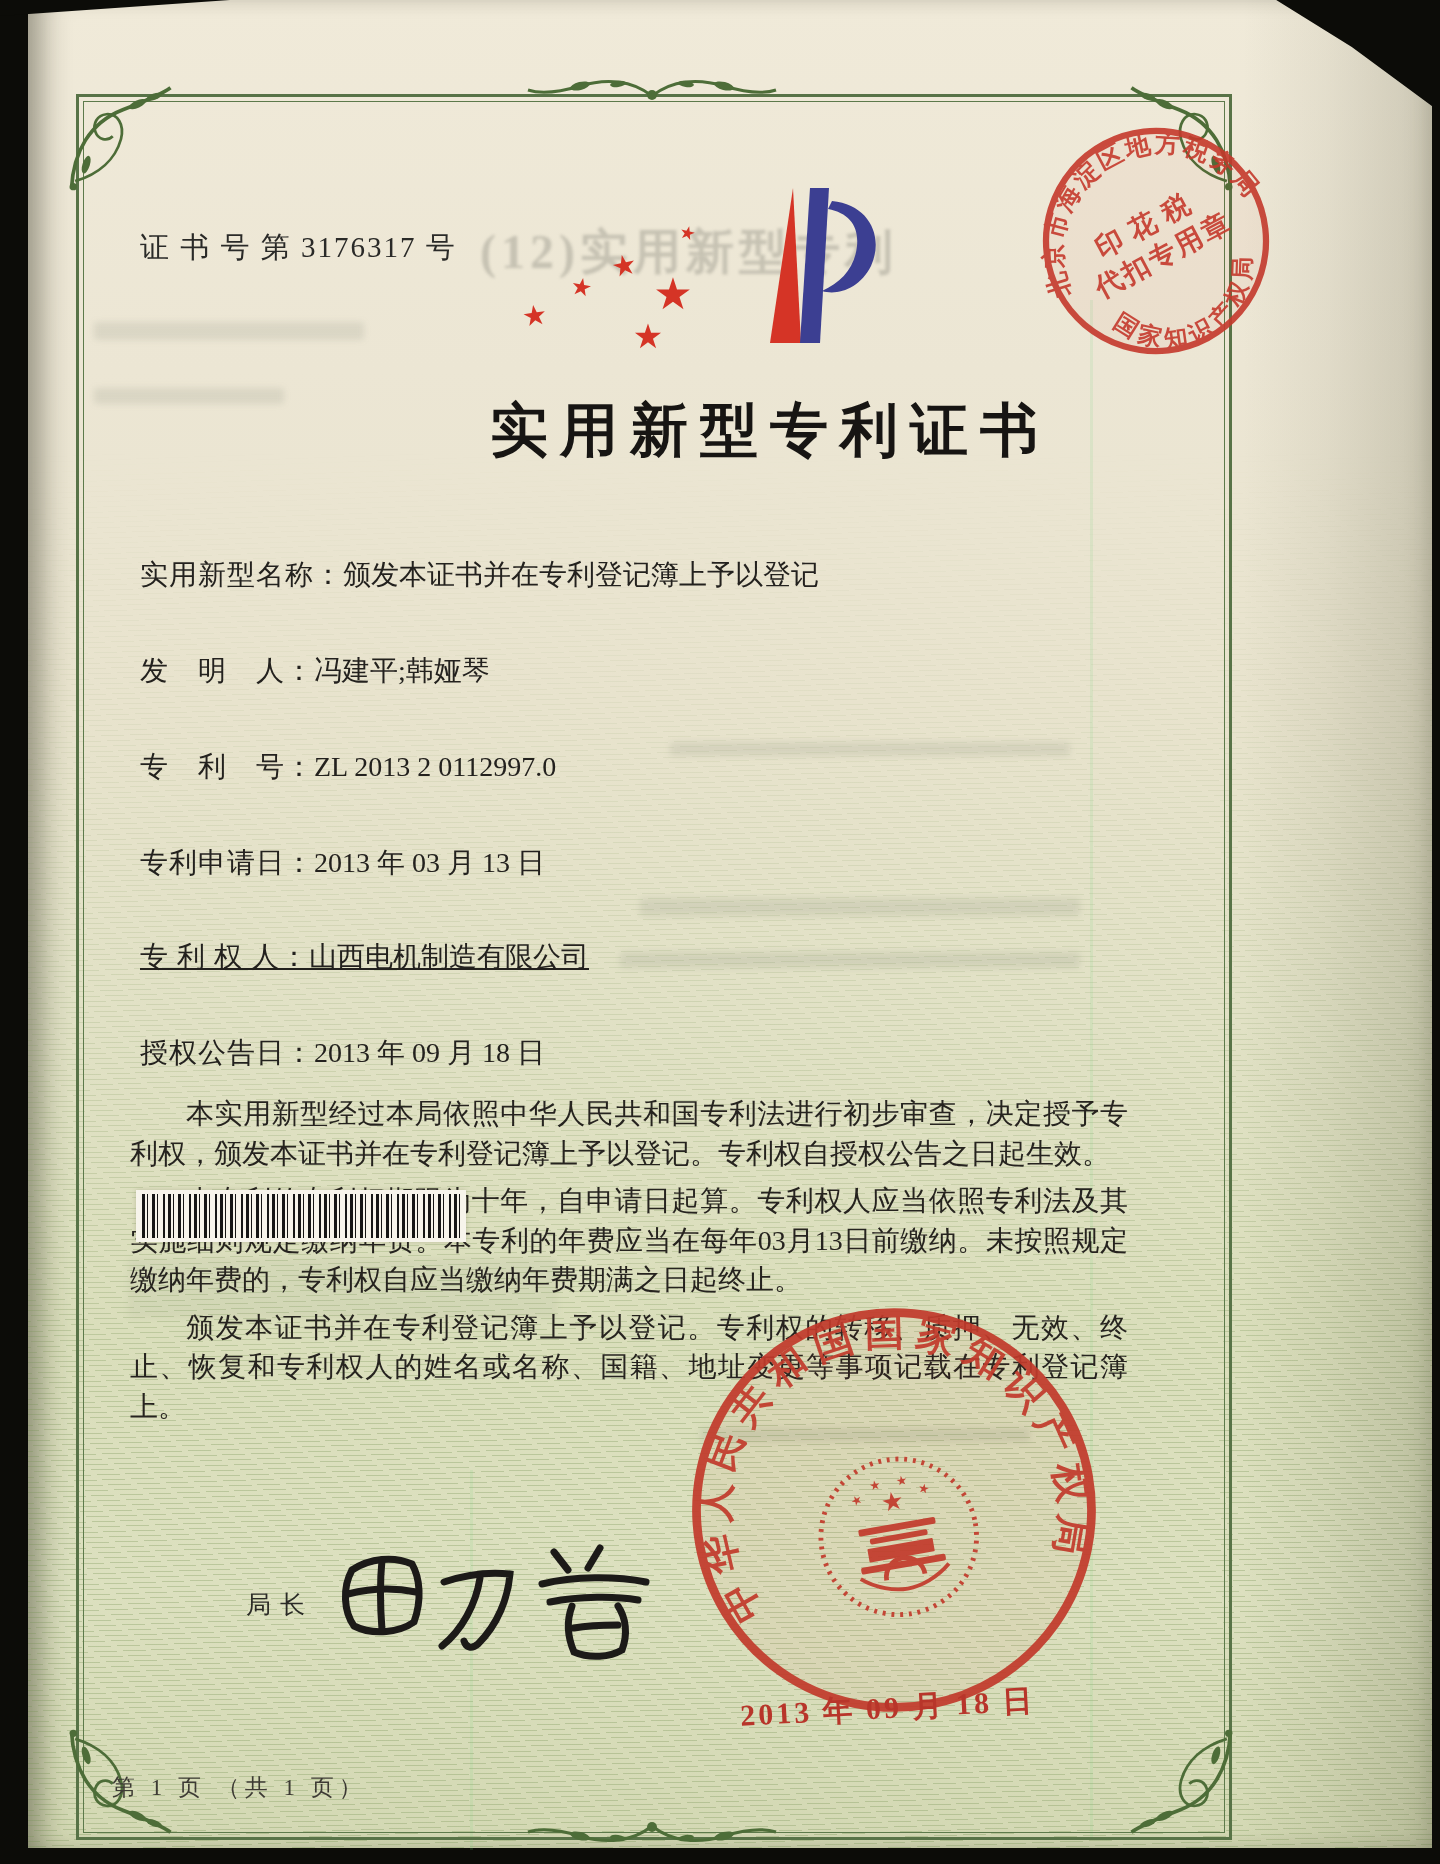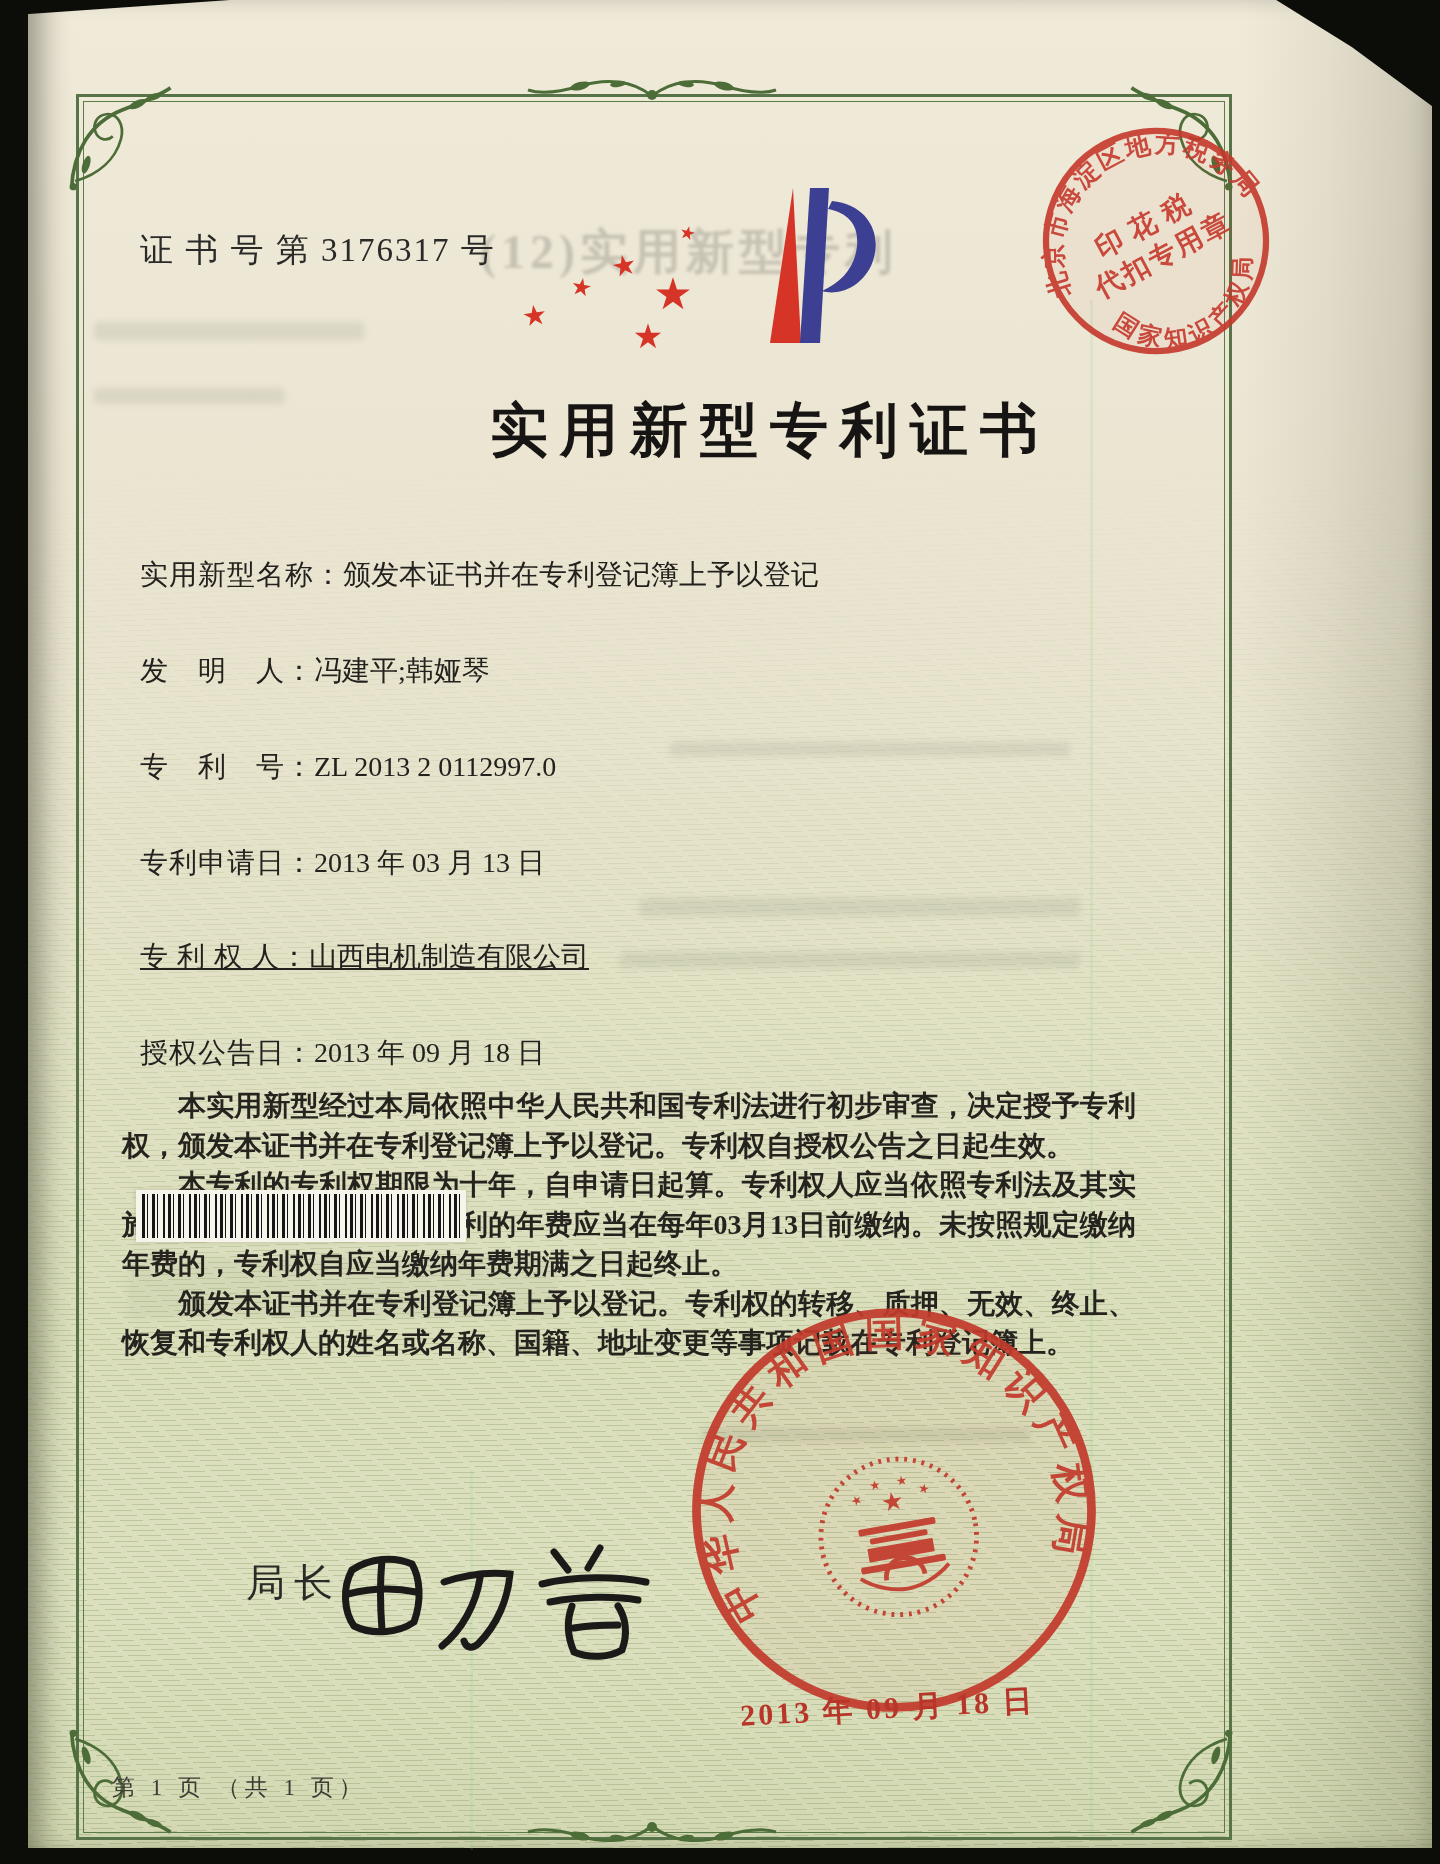--- a/index.html
+++ b/index.html
@@ -23,43 +23,43 @@
   .wedge-tl{left:0;top:0;width:230px;height:16px;clip-path:polygon(0 0,100% 0,0 100%);}
   .right-fold{position:absolute;right:0;top:0;bottom:0;width:190px;pointer-events:none;
     background:linear-gradient(to right,rgba(70,70,45,0) 0,rgba(70,70,45,.07) 45%,rgba(70,70,45,.2) 100%);}
   .streak{position:absolute;width:3px;background:rgba(120,210,130,.14);pointer-events:none;}
   
   .frame{position:absolute;left:48px;top:94px;width:1150px;height:1740px;
     border:3px solid #587347;}
   .frame::after{content:"";position:absolute;inset:4px;border:1px solid #5d7a4b;}
   .orn{position:absolute;color:#4d6d38;}
   
-  .cert-no{position:absolute;left:112px;top:228px;font-size:33px;color:#2a2a28;
+  .cert-no{position:absolute;left:112px;top:228px;font-size:29px;color:#2a2a28;
     letter-spacing:2px;white-space:nowrap;}
   .ghost{position:absolute;left:452px;top:220px;font-size:48px;font-weight:bold;
     letter-spacing:5px;color:rgba(108,108,98,.3);filter:blur(1.4px);white-space:nowrap;}
   .smudge{position:absolute;background:rgba(100,106,92,.13);filter:blur(3px);border-radius:4px;}
   .logo{position:absolute;left:470px;top:183px;}
   .doc-title{position:absolute;left:122px;top:392px;width:900px;text-align:right;
     font-size:58px;font-weight:bold;letter-spacing:12px;color:#171513;white-space:nowrap;}
   .field{position:absolute;left:112px;font-size:28px;color:#23211e;white-space:nowrap;}
   .field .lbl{letter-spacing:1px;}
   .paras{position:absolute;left:94px;top:1086px;width:1014px;}
-  .paras p{margin:0;text-indent:2em;font-size:28px;line-height:39.5px;
-    text-align:justify;color:#26231f;font-weight:bold;}
+  .paras p{margin:8px;text-indent:2em;font-size:28px;line-height:39.5px;
+    text-align:justify;color:#26231f;}
   .barcode-wrap{position:absolute;left:108px;top:1190px;width:330px;height:52px;
     background:#f7f4eb;box-shadow:0 0 4px rgba(90,90,60,.25);}
   .barcode{position:absolute;left:6px;top:4px;right:6px;height:44px;
     background:repeating-linear-gradient(90deg,
       #161616 0 3px,transparent 3px 5px,
       #161616 5px 6px,transparent 6px 10px,
       #161616 10px 13px,transparent 13px 15px,
       #161616 15px 16px,transparent 16px 21px,
       #161616 21px 23px,transparent 23px 26px);}
-  .director{position:absolute;left:218px;top:1556px;font-size:39px;letter-spacing:9px;
+  .director{position:absolute;left:218px;top:1588px;font-size:25px;letter-spacing:9px;
     color:#2a2a26;white-space:nowrap;}
   .sig-svg{position:absolute;left:300px;top:1532px;}
   .seal-top{position:absolute;left:1002px;top:116px;}
   .seal-bottom{position:absolute;left:652px;top:1296px;}
   .seal-date{position:absolute;left:712px;top:1688px;font-size:30px;letter-spacing:3px;
     color:#b8352a;white-space:nowrap;transform:rotate(-3deg);font-weight:bold;}
   .footer{position:absolute;left:84px;top:1772px;width:1000px;
     font-size:23px;letter-spacing:5px;color:#3d3a34;white-space:nowrap;}
   .sr-only{position:absolute;width:1px;height:1px;overflow:hidden;clip:rect(0 0 0 0);white-space:nowrap;}
 </style>

